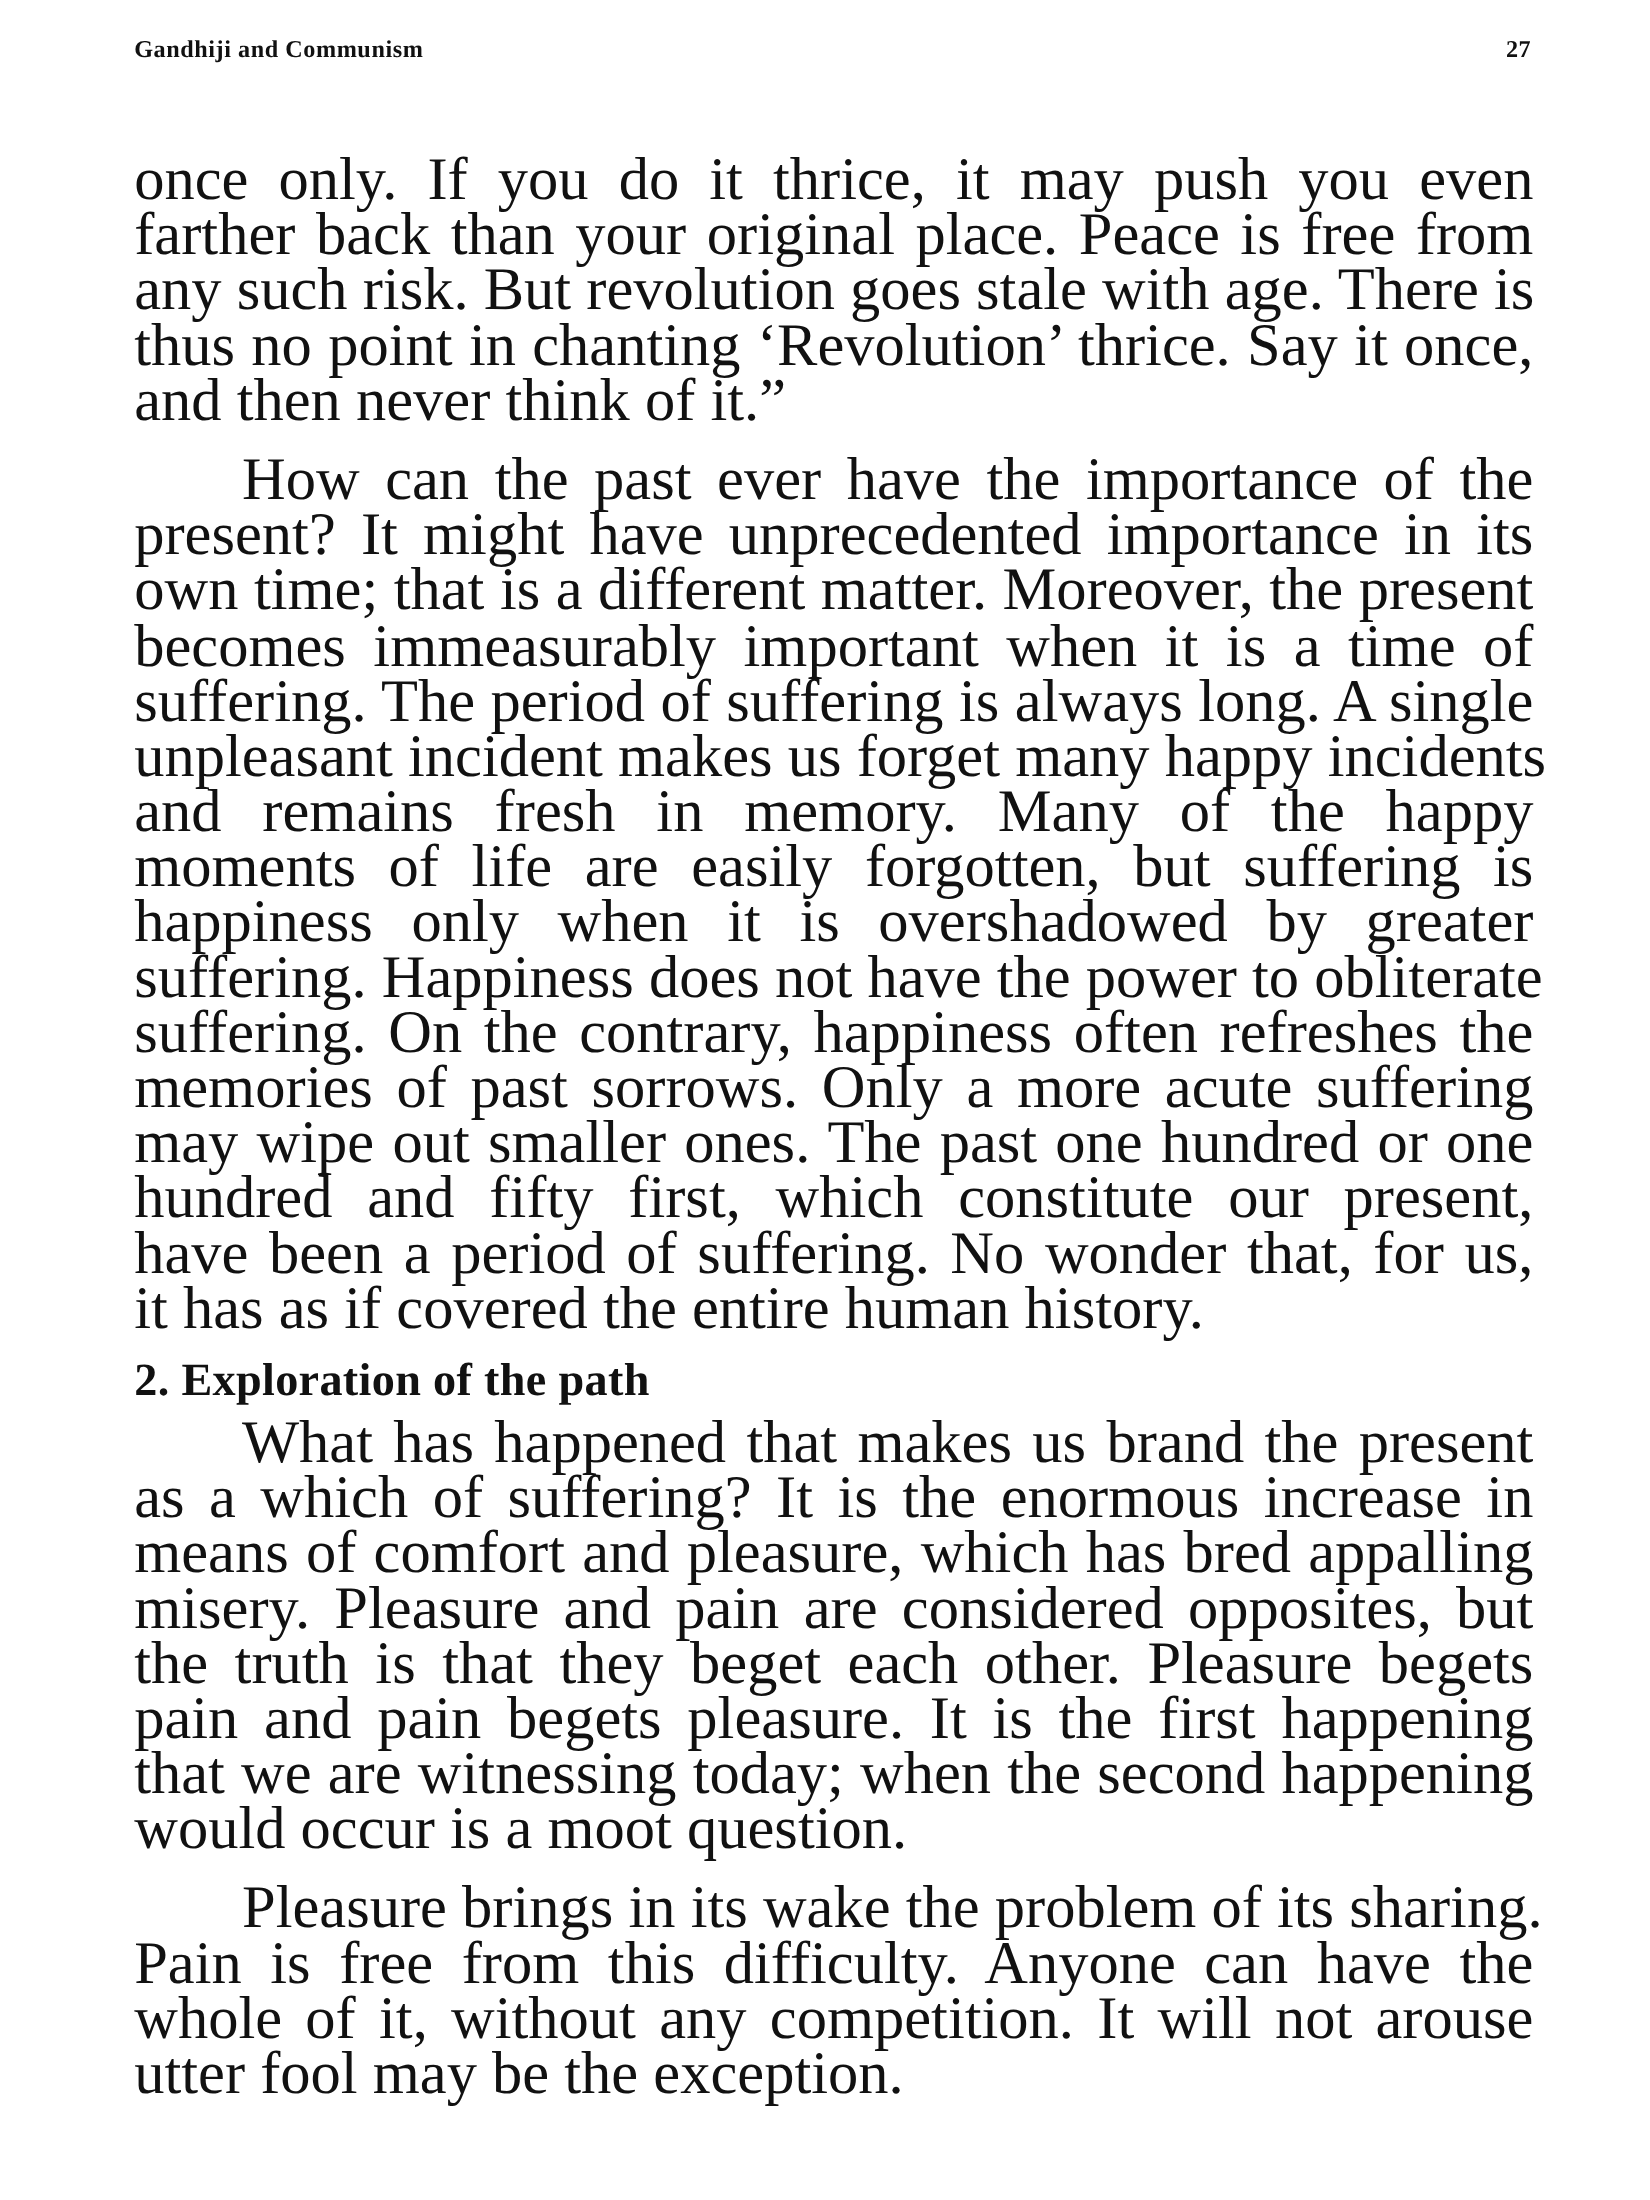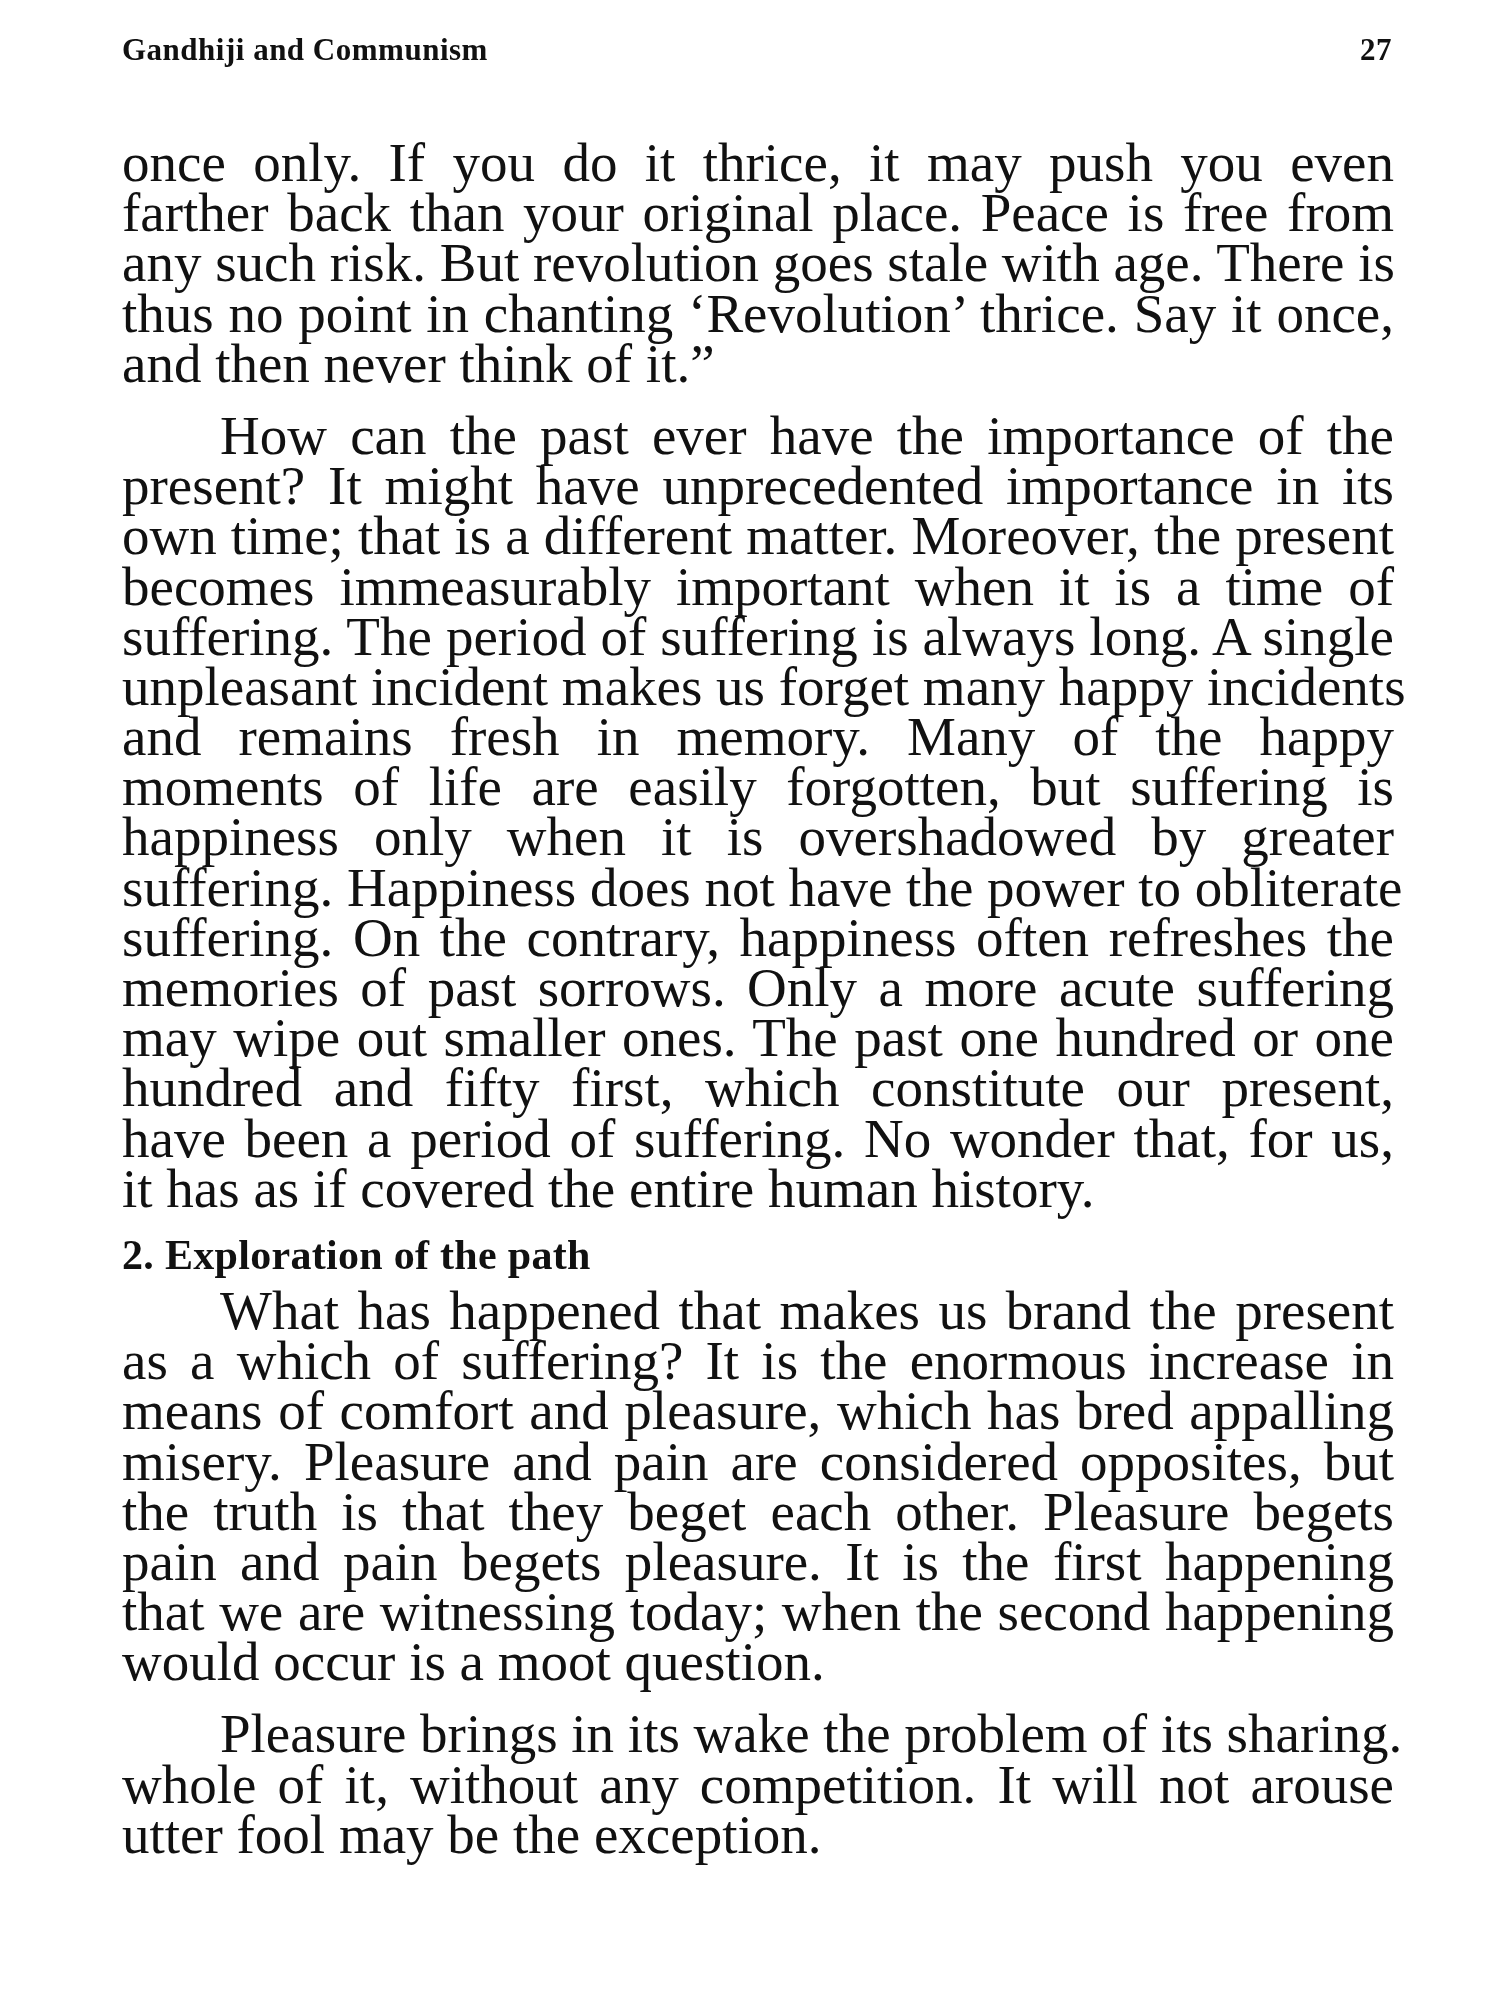--- a/index.html
+++ b/index.html
@@ -19,21 +19,21 @@
     position: absolute;
     left: 122px;
     right: 108px;
     top: 32px;
     height: 50px;
     display: flex;
     justify-content: space-between;
     align-items: baseline;
     font-family: "Liberation Serif", serif;
     font-weight: bold;
-    font-size: 31px;
+    font-size: 22px;
     letter-spacing: 0.5px;
   }
   .content {
     position: absolute;
     left: 122px;
     width: 1272px;
     top: 138px;
   }
   .para {
     margin: 0;
@@ -117,17 +117,18 @@
     <span class="line">the truth is that they beget each other. Pleasure begets</span>
     <span class="line">pain and pain begets pleasure. It is the first happening</span>
     <span class="line">that we are witnessing today; when the second happening</span>
     <span class="line last">would occur is a moot question.</span>
   </div>
 
   <div class="gap"></div>
 
   <div class="para">
     <span class="line indent">Pleasure brings in its wake the problem of its sharing.</span>
+    <span class="line">Pain is free from this difficulty. Anyone can have the</span>
     <span class="line">whole of it, without any competition. It will not arouse</span>
     <span class="line last">utter fool may be the exception.</span>
   </div>
 
 </main>
 
 </body></html>

